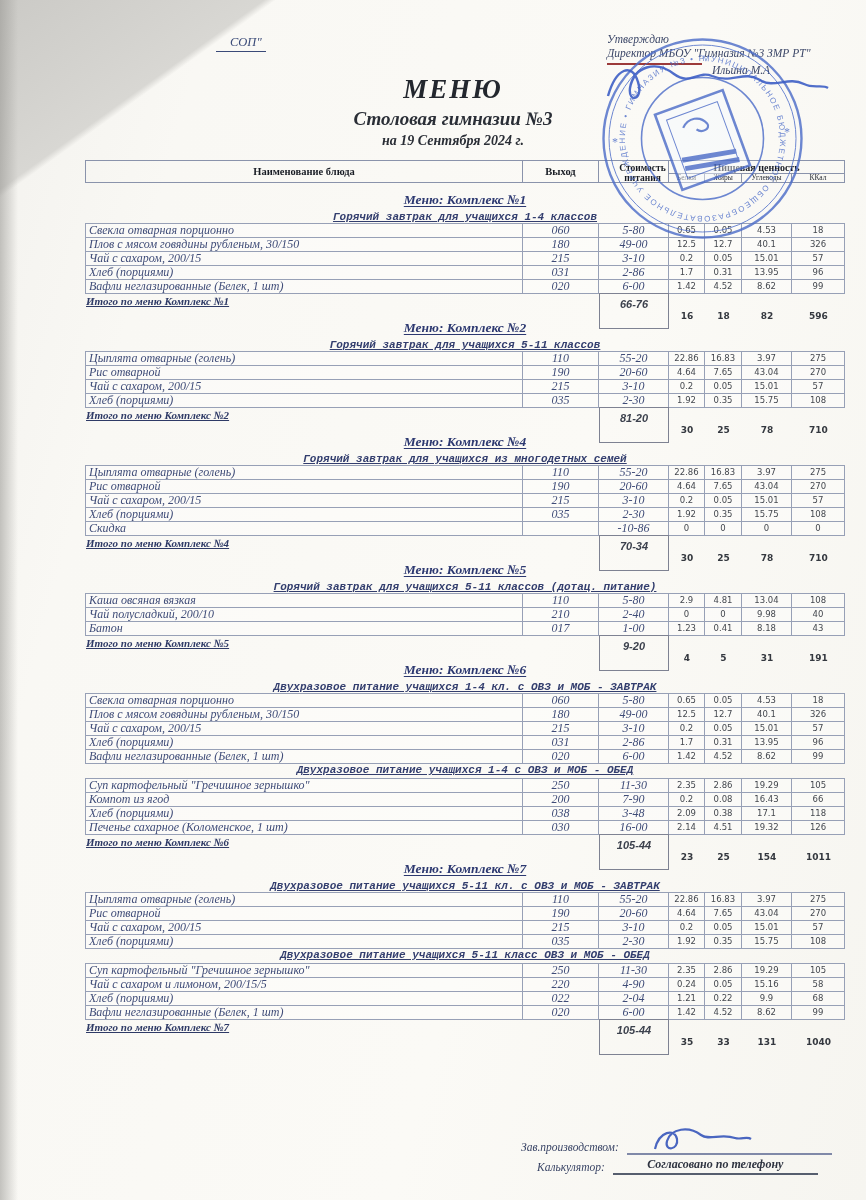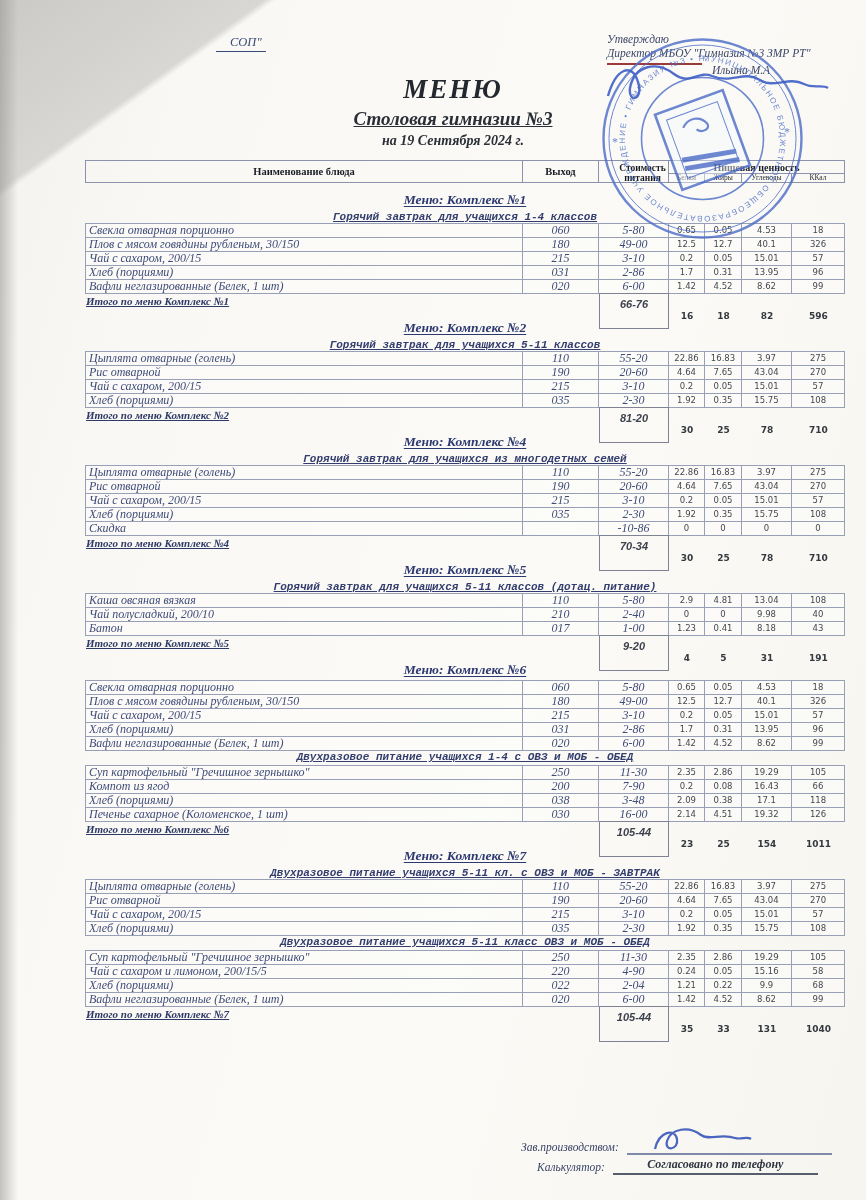--- a/index.html
+++ b/index.html
@@ -18,21 +18,21 @@
   .doc-header { position:relative; height:160px; }
   .sop { position:absolute; left:216px; top:35px; font-style:italic; font-size:12.5px;
     color:#3a4a78; border-bottom:1px solid #3a4a78; padding:0 4px 1px 14px; }
   .approve { position:absolute; left:607px; top:32px; font-style:italic; font-size:11.5px;
     line-height:14px; color:#3c4768; width:255px; }
   .approve-sign { display:flex; align-items:flex-start; margin-top:3px; }
   .redline { width:95px; height:2px; background:#9c3a3a; margin-right:10px; }
   .doc-title { position:absolute; left:40px; right:0; top:74px; text-align:center;
     font-weight:bold; font-style:italic; font-size:27px; letter-spacing:2px; color:#23272e; }
   .doc-sub { position:absolute; left:40px; right:0; top:108px; text-align:center;
-    font-weight:bold; font-style:italic; font-size:19px; color:#2a2e36;text-decoration:underline; }
+    font-weight:bold; font-style:italic; font-size:19px; color:#2a2e36; }
   .doc-date { position:absolute; left:40px; right:0; top:133px; text-align:center;
     font-weight:bold; font-style:italic; font-size:14px; color:#2a2e36; }
 
   
   .stamp { position:absolute; left:600px; top:36px; width:205px; height:205px; z-index:5;
     opacity:.82; pointer-events:none; }
   .sig-top { position:absolute; left:598px; top:48px; width:235px; height:70px; z-index:6;
     pointer-events:none; }
 
   
@@ -337,20 +337,21 @@
         <div class="total">
           <div class="t-label">Итого по меню Комплекс №5</div>
           <div></div>
           <div class="t-cost">9-20</div>
           <div class="t-num">4</div>
           <div class="t-num">5</div>
           <div class="t-num">31</div>
           <div class="t-num">191</div>
         </div>
         <div class="sec-title">Меню: Комплекс №6</div>
+        <div class="sec-sub">Двухразовое питание учащихся 1-4 кл. с ОВЗ и МОБ - ЗАВТРАК</div>
         <div class="row">
           <div class="cell c-name">Свекла отварная порционно</div>
           <div class="cell c-out">060</div>
           <div class="cell c-cost">5-80</div>
           <div class="cell c-num">0.65</div>
           <div class="cell c-num">0.05</div>
           <div class="cell c-num">4.53</div>
           <div class="cell c-num">18</div>
         </div>
         <div class="row">

